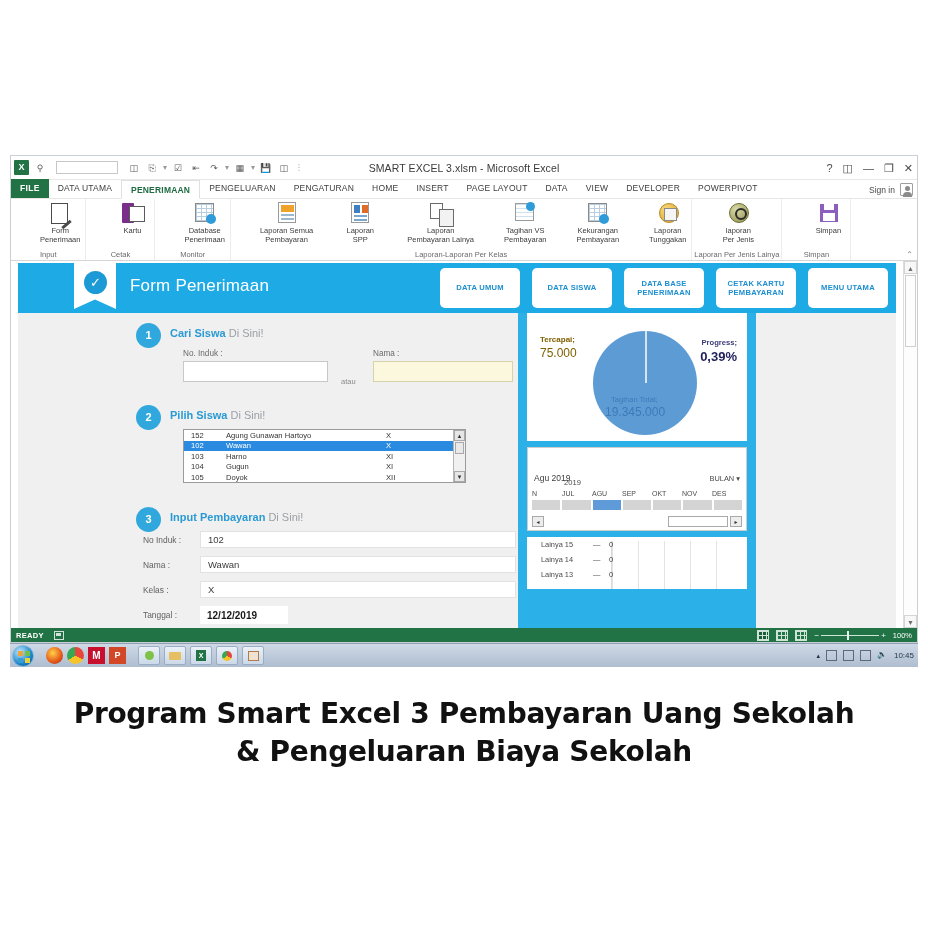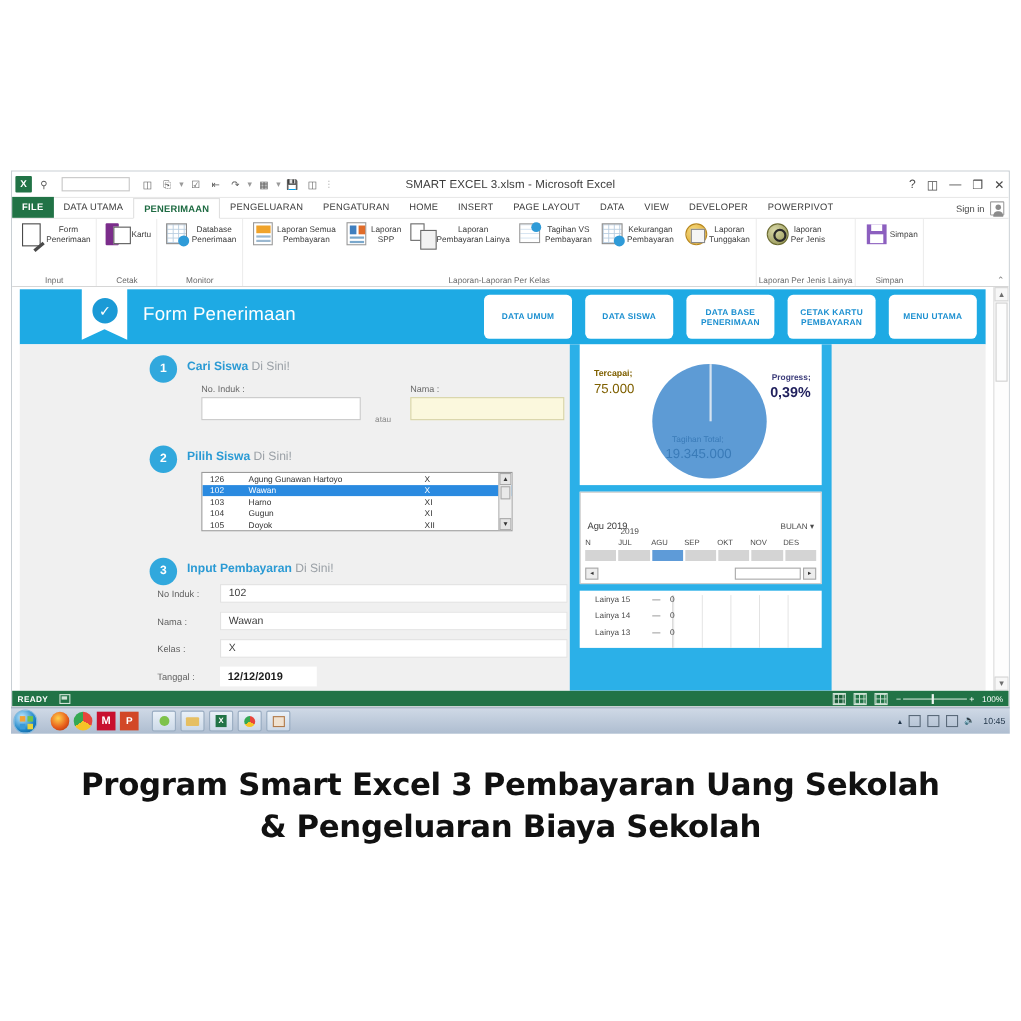--- a/index.html
+++ b/index.html
@@ -94,21 +94,21 @@
     display:flex; flex-direction:column; justify-content:space-between;
     border-right:1px solid #ededed; padding:1px 2px 0 2px;
   }
   .rgroup-items { display:flex; align-items:flex-start; }
   .rgroup-label {
     font-size:7.5px; color:#6a6a6a; text-align:center; padding-bottom:1px;
     white-space:nowrap;
   }
   .rbtn {
     width:auto; min-width:40px; padding:0 3px; text-align:center;
-    display:flex; flex-direction:row; align-items:center;
+    display:flex; flex-direction:column; align-items:center;margin-left:24px;
   }
   .rbtn .glyph {
     width:26px;height:25px; margin:1px auto 0; position:relative;
   }
   .rbtn .cap {
     font-size:7.5px; color:#3c3c3c; line-height:8.5px; white-space:pre-line;
     margin-top:1px;
   }
   .ribbon-collapse {
     position:absolute; right:4px; bottom:1px; font-size:8px; color:#7a7a7a;
@@ -632,21 +632,21 @@
         </div>
 
         <div class="step" style="height:92px">
           <div class="step-badge">2</div>
           <div class="step-title">
             <b>Pilih Siswa</b>
             <span>Di Sini!</span>
           </div>
           <div class="listbox" style="top:24px">
             <div class="lrow">
-              <div class="c1">126</div>
+              <div class="c1">152</div>
               <div class="c2">Agung Gunawan Hartoyo</div>
               <div class="c3">X</div>
             </div>
             <div class="lrow sel">
               <div class="c1">102</div>
               <div class="c2">Wawan</div>
               <div class="c3">X</div>
             </div>
             <div class="lrow">
               <div class="c1">103</div>

